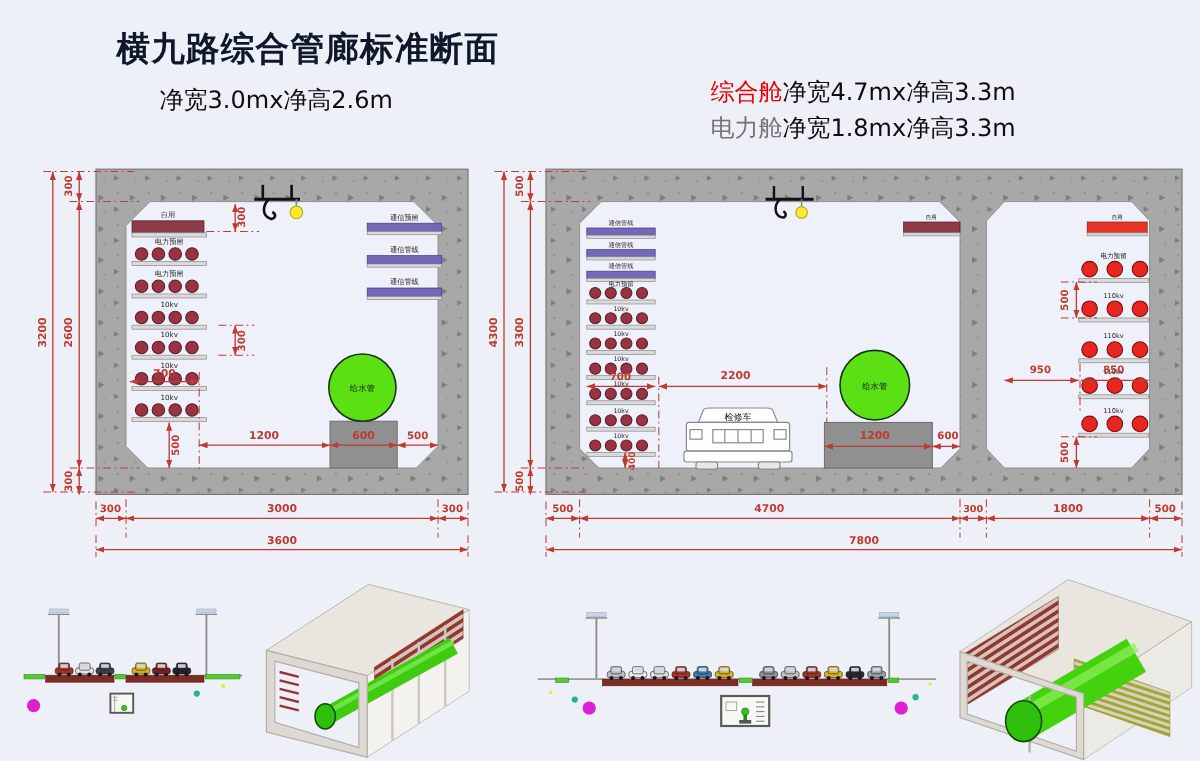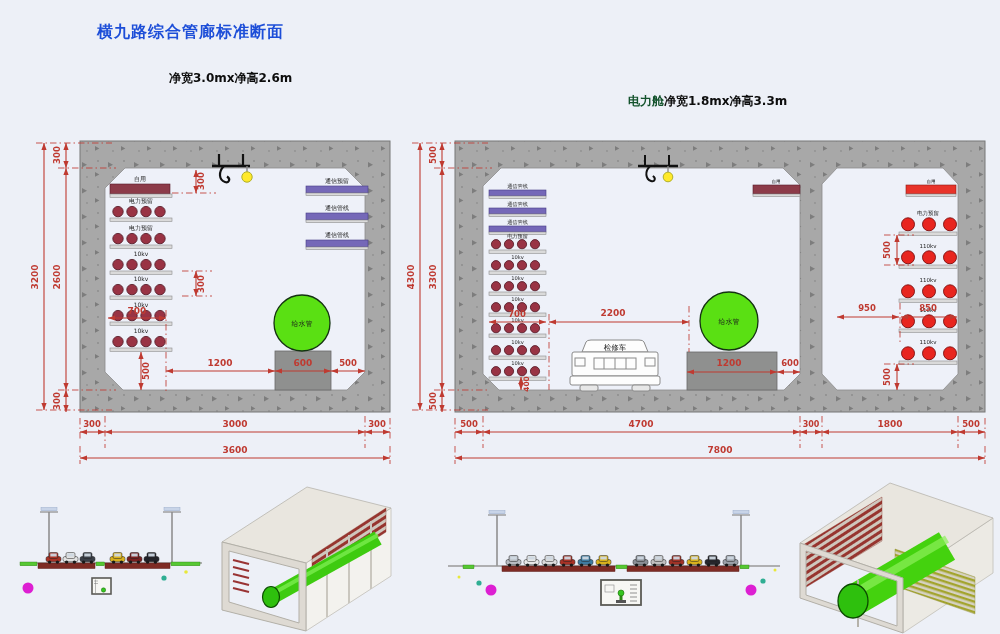--- a/index.html
+++ b/index.html
@@ -1,22 +1,22 @@
 <!DOCTYPE html>
 <html><head>
 <meta charset="utf-8">
 <style>
   html,body{margin:0;padding:0;background:#edf0f7;}
   .stage{position:relative;width:1000px;height:634px;background:#edf0f7;overflow:hidden;
          font-family:"DejaVu Sans",sans-serif;}
   .stage svg{position:absolute;left:0;top:0;}
-  .title{position:absolute;font-size:16px;font-weight:bold;color:#1d4ed8;letter-spacing:1px;white-space:nowrap;}
-  .subtitle{position:absolute;font-size:12px;font-weight:bold;color:#0d0d0d;white-space:nowrap;margin-left:36px;}
+  .title{position:absolute;font-size:28px;font-weight:bold;color:#0f172a;letter-spacing:1px;white-space:nowrap;}
+  .subtitle{position:absolute;font-size:20px;font-weight:normal;color:#0d0d0d;white-space:nowrap;}
   .c1{color:#e80000;}
-  .c2{color:#14532d;}
+  .c2{color:#737373;}
   text{text-anchor:middle;}
   .dim{stroke:#bf3a31;stroke-width:1.1;fill:none;}
   .wit{stroke:#bf3a31;stroke-width:.85;fill:none;stroke-dasharray:6.5 3 1.5 3;}
   .dimtxt{fill:#bf3a31;font-weight:bold;font-family:"DejaVu Sans",sans-serif;}
   .tlab{fill:#1c1c1c;font-family:"DejaVu Sans",sans-serif;}
   .shelf{fill:#dadada;stroke:#8d8d8d;stroke-width:.6;}
 </style>
 </head>
 <body>
 
@@ -582,15 +582,16 @@
   <line x1="853" y1="601" x2="947" y2="546" stroke="#44d20e" stroke-width="32"></line>
   <line x1="853" y1="594" x2="947" y2="539" stroke="#8df05a" stroke-width="8" opacity=".7"></line>
   <path d="M800,543 L903,578 L903,633 L800,598 Z M806,551 L897,581 L897,626 L806,595 Z" fill="#dedad3" fill-rule="evenodd" stroke="#b2afa7" stroke-width="1"></path>
   <line x1="858" y1="580" x2="858" y2="627" stroke="#b5b2aa" stroke-width="2"></line>
   <ellipse cx="853" cy="601" rx="15" ry="17" fill="#2ec00d" stroke="#0b4a00" stroke-width="1.3"></ellipse>
 </g>
 </svg>
 
 <div class="title" style="left:97px;top:22px">横九路综合管廊标准断面</div>
 <div class="subtitle" style="left:133px;top:70px">净宽3.0mx净高2.6m</div>
+<div class="subtitle" style="left:592px;top:63px"><span class="c1">综合舱</span><span>净宽4.7mx净高3.3m</span></div>
 <div class="subtitle" style="left:592px;top:93px"><span class="c2">电力舱</span><span>净宽1.8mx净高3.3m</span></div>
 
 </div>
 
 </body></html>

